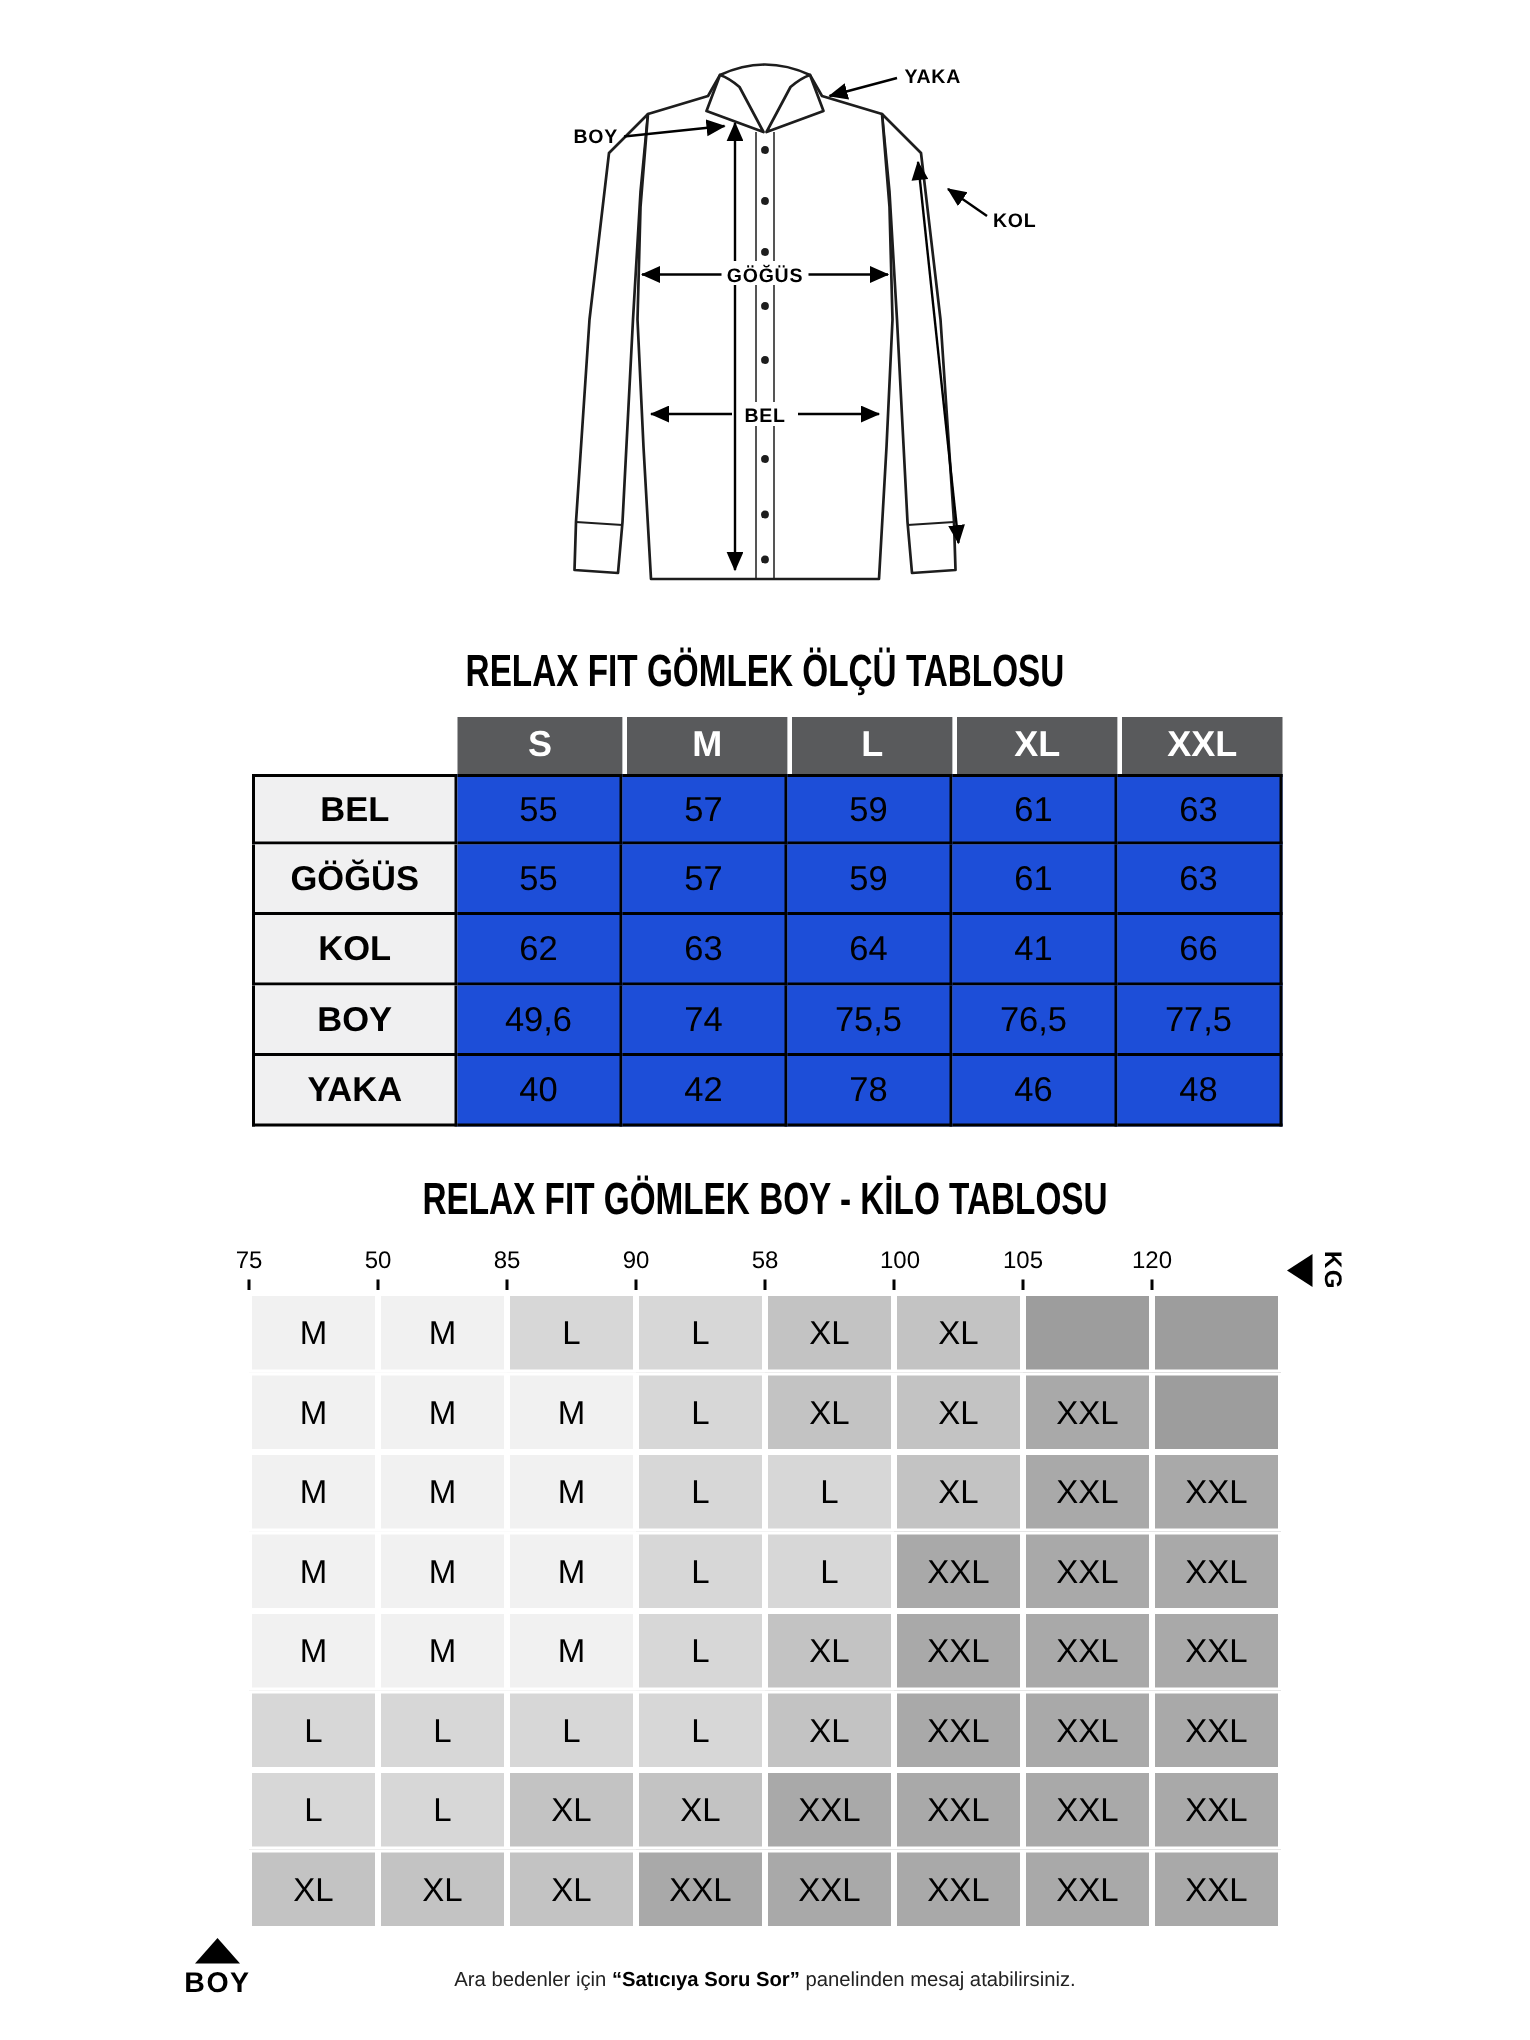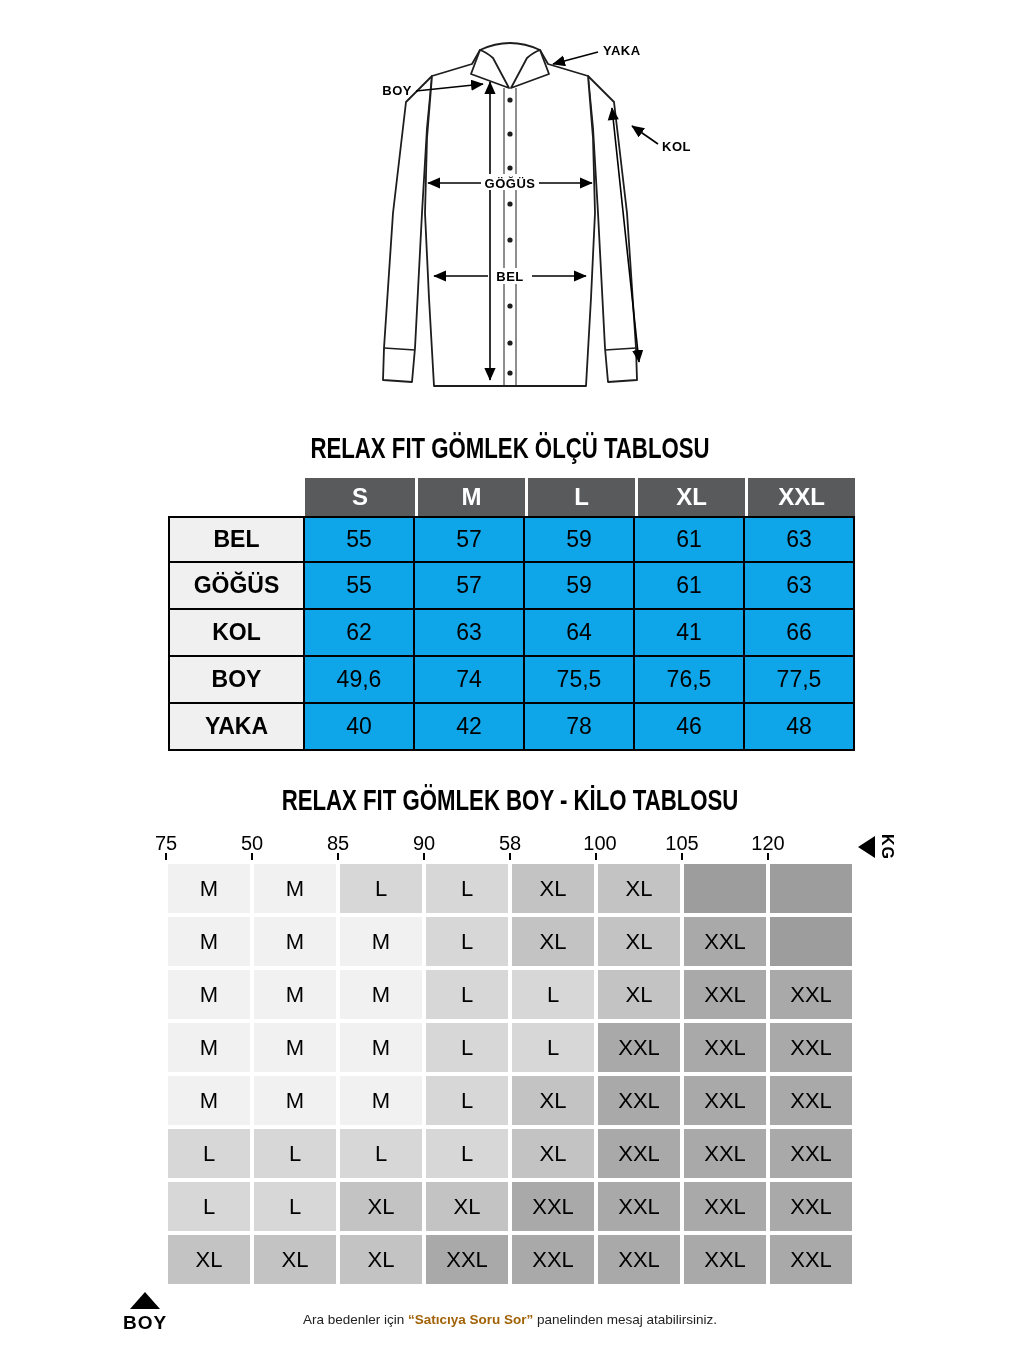--- a/index.html
+++ b/index.html
@@ -18,53 +18,53 @@
   .t2 { top:783px; }
 
   
   .size-table { position:absolute; left:168px; top:478px; display:grid;
                 grid-template-columns:137px repeat(5,110px); grid-template-rows:38px repeat(5,47px); }
   .st-corner { background:transparent; }
   .st-hdr { background:var(--header-bg,#595a5c); color:#fff; font-weight:bold; font-size:24px;
             display:flex; align-items:center; justify-content:center; border-left:3px solid #fff; }
   .size-table > .st-hdr:nth-child(2) { border-left:none; }
   .st-lbl, .st-val { display:flex; align-items:center; justify-content:center; font-size:23px;
-                     border-right:2px solid #000; border-bottom:2px solid #000; background:#0ea5e9; }
+                     border-right:2px solid #000; border-bottom:2px solid #000; background:#1d4ed8; }
   .st-lbl { background:var(--label-bg,#f0f0f1); font-weight:bold; border-left:2px solid #000; }
   .size-table > :nth-child(n+7):nth-child(-n+12) { border-top:2px solid #000; }
 
   
   .hw-matrix { position:absolute; left:166px; top:862px; display:grid;
                grid-template-columns:repeat(8,86px); grid-template-rows:repeat(8,53px); }
   .mx-cell { display:flex; align-items:center; justify-content:center; font-size:22px; border:2px solid #fff; }
   .c-m    { background:var(--cell-m,#f1f1f1); }
   .c-l    { background:var(--cell-l,#d7d7d7); }
   .c-xl   { background:var(--cell-xl,#c3c3c3); }
   .c-xxl  { background:var(--cell-xxl,#a9a9a9); }
   .c-empty{ background:var(--cell-empty,#9d9d9d); }
 
   .kg-axis { position:absolute; left:166px; top:832px; width:688px; height:30px; }
-  .kg-tick { position:absolute; top:0; transform:translateX(-50%); font-size:20px; }
+  .kg-tick { position:absolute; top:0; transform:translateX(-50%); font-size:16px; }
   .kg-tickmark { position:absolute; top:21px; width:2px; height:7px; background:#000; transform:translateX(-50%); }
 
   .height-axis { position:absolute; left:98px; top:866px; width:66px; height:430px; }
   .h-tick { position:absolute; right:16px; transform:translateY(-50%); font-size:16px; }
   .h-tickmark { position:absolute; right:3px; width:8px; height:2px; background:#000; transform:translateY(-50%); }
 
   .kg-label-block { position:absolute; left:858px; top:831px; display:flex; align-items:center; gap:3px; height:32px; }
   .kg-arrow { width:0; height:0; border-top:11px solid transparent; border-bottom:11px solid transparent; border-right:17px solid #000; }
   .kg-text { writing-mode:vertical-rl; font-weight:bold; font-size:16px; letter-spacing:1px; }
 
   .boy-label-block { position:absolute; left:115px; top:1292px; width:60px; text-align:center; }
   .boy-arrow { width:0; height:0; border-left:15px solid transparent; border-right:15px solid transparent; border-bottom:17px solid #000; margin:0 auto 3px; }
   .boy-text { font-weight:bold; font-size:19px; letter-spacing:1px; }
 
   
   .footer { position:absolute; left:0; width:100%; top:1312px; text-align:center; font-size:13.5px; color:#222; }
-  .footer b { color:#a16207; }
+  .footer b { color:#000000; }
 </style>
 </head>
 <body>
 
 <div class="page">
 
   <div class="diagram">
     <svg viewBox="0 0 420 402" width="420" height="402">
       <defs>
         <marker id="ahE" markerWidth="9" markerHeight="8" refX="7.5" refY="3.5" orient="auto">

